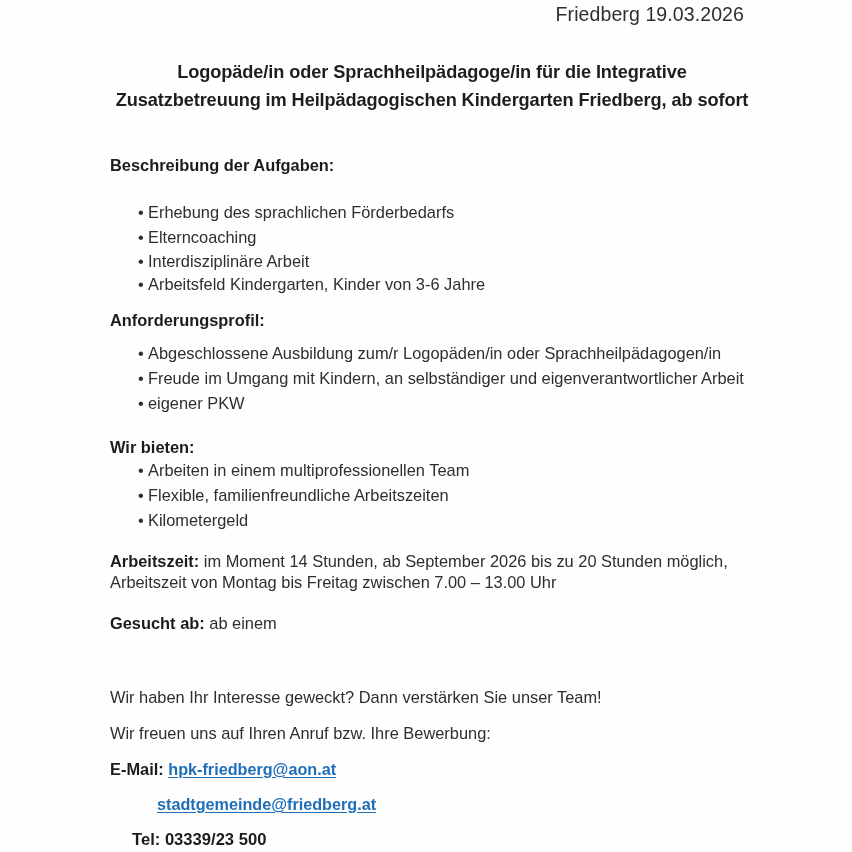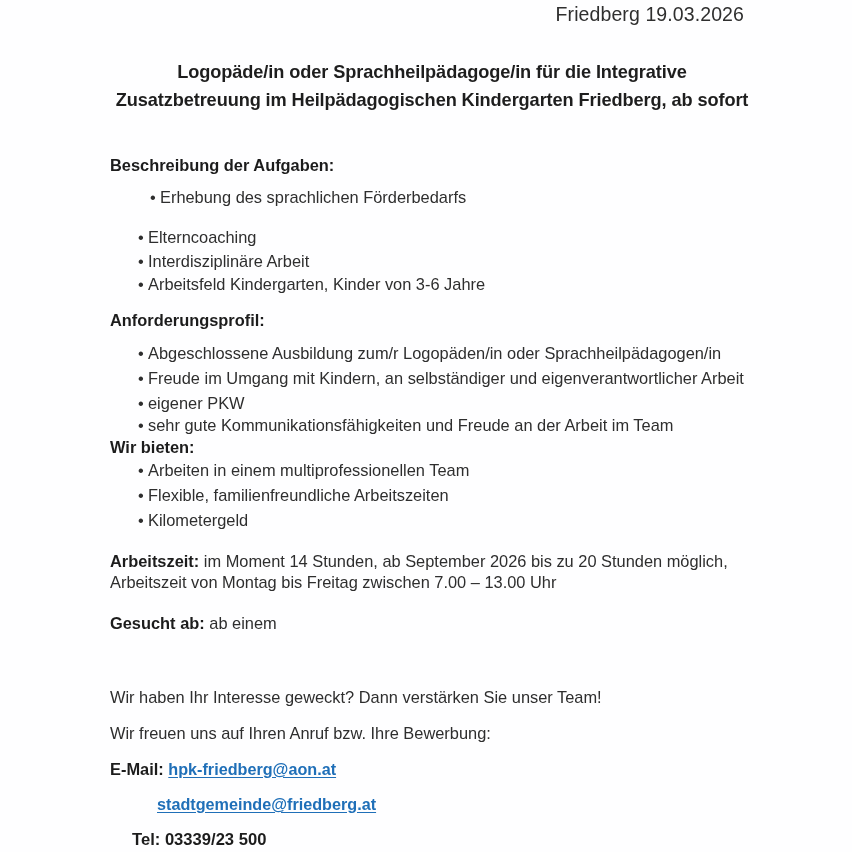--- a/index.html
+++ b/index.html
@@ -118,21 +118,21 @@
 
   <div class="title-block">
     <span class="title-line">Logopäde/in oder Sprachheilpädagoge/in für die Integrative</span>
     <span class="title-line">Zusatzbetreuung im Heilpädagogischen Kindergarten Friedberg, ab sofort</span>
   </div>
 
   <div class="body-area">
 
     <div class="block heading" style="top:156px;">Beschreibung der Aufgaben:</div>
 
-    <div class="block bullet" style="top:188px;margin-left:12px;">
+    <div class="block bullet" style="top:203px;">
       <span class="dot">•</span><span>Erhebung des sprachlichen Förderbedarfs</span>
     </div>
     <div class="block bullet" style="top:228px;">
       <span class="dot">•</span><span>Elterncoaching</span>
     </div>
     <div class="block bullet" style="top:252px;">
       <span class="dot">•</span><span>Interdisziplinäre Arbeit</span>
     </div>
     <div class="block bullet" style="top:275px;">
       <span class="dot">•</span><span>Arbeitsfeld Kindergarten, Kinder von 3-6 Jahre</span>
@@ -141,23 +141,20 @@
     <div class="block heading" style="top:311px;">Anforderungsprofil:</div>
 
     <div class="block bullet" style="top:369px;">
       <span class="dot">•</span><span>Freude im Umgang mit Kindern, an selbständiger und eigenverantwortlicher Arbeit</span>
     </div>
     <div class="block bullet" style="top:344px;">
       <span class="dot">•</span><span>Abgeschlossene Ausbildung zum/r Logopäden/in oder Sprachheilpädagogen/in</span>
     </div>
     <div class="block bullet" style="top:394px;">
       <span class="dot">•</span><span>eigener PKW</span>
-    </div>
-    <div class="block bullet" style="top:416px;">
-      <span class="dot">•</span><span>sehr gute Kommunikationsfähigkeiten und Freude an der Arbeit im Team</span>
     </div>
 
     <div class="block heading" style="top:438px;">Wir bieten:</div>
 
     <div class="block bullet" style="top:461px;">
       <span class="dot">•</span><span>Arbeiten in einem multiprofessionellen Team</span>
     </div>
     <div class="block bullet" style="top:486px;">
       <span class="dot">•</span><span>Flexible, familienfreundliche Arbeitszeiten</span>
     </div>

